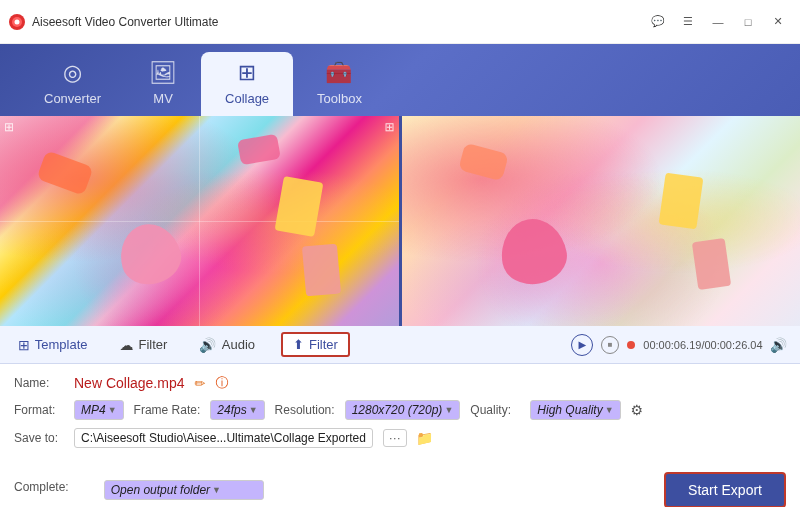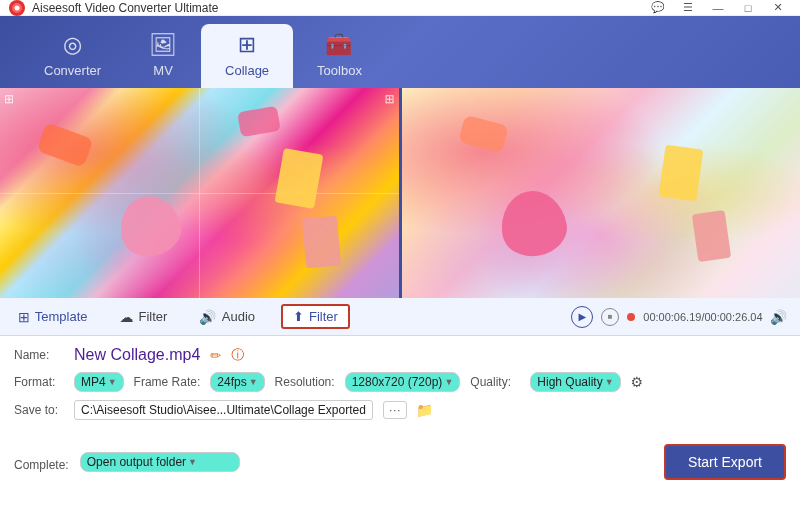--- a/index.html
+++ b/index.html
@@ -1,21 +1,21 @@
 <!DOCTYPE html>
 <html><head>
   <meta charset="utf-8">
   <style>
     * { margin: 0; padding: 0; box-sizing: border-box; }
     body { width: 800px; height: 507px; font-family: 'Segoe UI', Arial, sans-serif; background: #fff; overflow: hidden; user-select: none; }
 
     
     .titlebar {
       display: flex; align-items: center; justify-content: space-between;
-      background: #fff; height: 16px; padding: 0 8px;
+      background: #fff; height: 44px; padding: 0 8px;
       border-bottom: 1px solid #eee;
     }
     .titlebar-left { display: flex; align-items: center; gap: 6px; }
     .titlebar-logo { width: 18px; height: 18px; }
     .titlebar-title { font-size: 12px; color: #333; }
     .titlebar-controls { display: flex; gap: 2px; }
     .titlebar-btn { width: 28px; height: 20px; display: flex; align-items: center; justify-content: center; font-size: 11px; color: #555; cursor: pointer; border-radius: 3px; }
 
     
     .tabbar {
@@ -103,49 +103,49 @@
     .volume-icon { font-size: 14px; color: #555; cursor: pointer; }
 
     
     .settings-panel {
       padding: 10px 14px; background: #fff; flex: 1;
     }
     .settings-row {
       display: flex; align-items: center; gap: 10px; margin-bottom: 8px;
     }
     .settings-label { font-size: 12px; color: #555; min-width: 50px; }
-    .settings-value { font-size: 16px; color: #4c1d95; }
+    .settings-value { font-size: 14px; color: #b91c1c; }
     .settings-input {
       font-size: 12px; color: #222; border: 1px solid #ccc;
       padding: 2px 6px; border-radius: 3px; background: #fff;
     }
     .select-field {
       display: flex; align-items: center; gap: 2px;
-      border: 1px solid #ccc; border-radius: 8px; padding: 2px 6px;
-      font-size: 12px; cursor: pointer; background: #5eead4; color: #222;
+      border: 1px solid #ccc; border-radius: 3px; padding: 2px 6px;
+      font-size: 12px; cursor: pointer; background: #c4b5fd; color: #222; font-style: italic;
     }
     .select-arrow { font-size: 9px; color: #666; }
     .edit-icon { font-size: 13px; color: #e07020; cursor: pointer; }
     .info-icon { font-size: 13px; color: #e05010; cursor: pointer; }
     .gear-icon { font-size: 14px; color: #555; cursor: pointer; }
     .dots-btn {
       font-size: 12px; color: #555; cursor: pointer;
       border: 1px solid #ccc; border-radius: 3px; padding: 1px 5px;
       background: #fff;
     }
     .folder-icon { font-size: 14px; color: #555; cursor: pointer; }
     .checkbox-label { display: flex; align-items: center; gap: 5px; font-size: 12px; color: #333; cursor: pointer; }
     .checkbox { width: 13px; height: 13px; accent-color: #3d4fa0; }
 
     
     .bottom-row {
       display: flex; align-items: center; justify-content: space-between;
       padding: 6px 14px 8px;
     }
-    .complete-row { display: flex; align-items: flex-end; gap: 0; }
+    .complete-row { display: flex; align-items: flex-start; gap: 24px; }
     .start-export-btn {
       background: #3d4fa0; color: #fff; border: none; border-radius: 4px;
       padding: 8px 22px; font-size: 14px; cursor: pointer;
       border: 2px solid #c0392b;
     }
   </style>
 </head>
 <body>
 
 <div class="titlebar">

